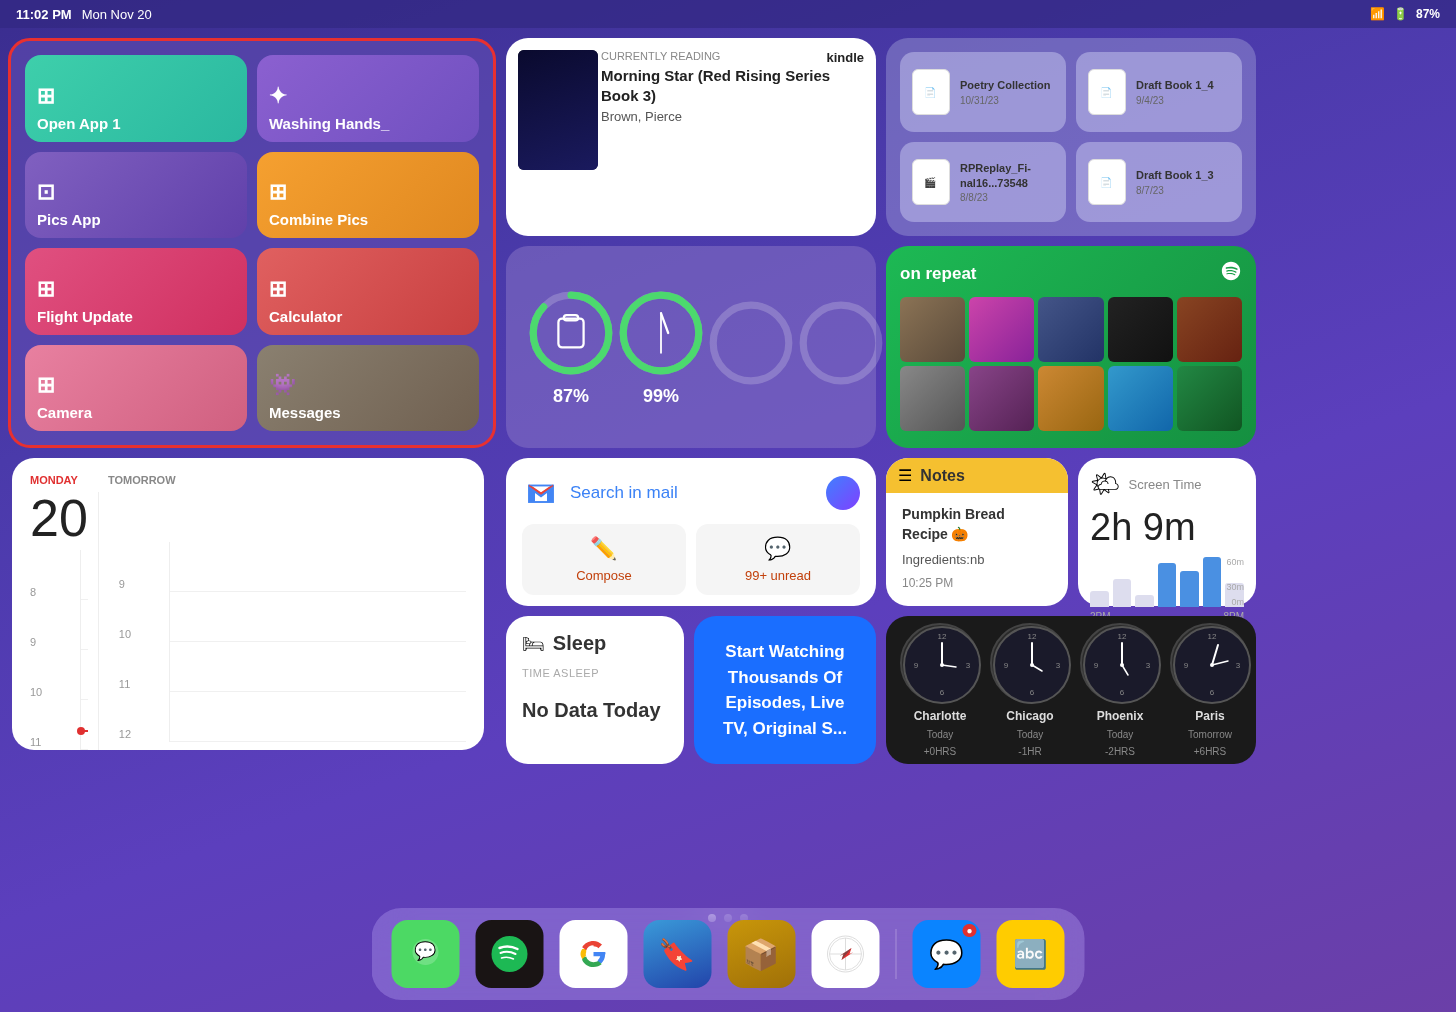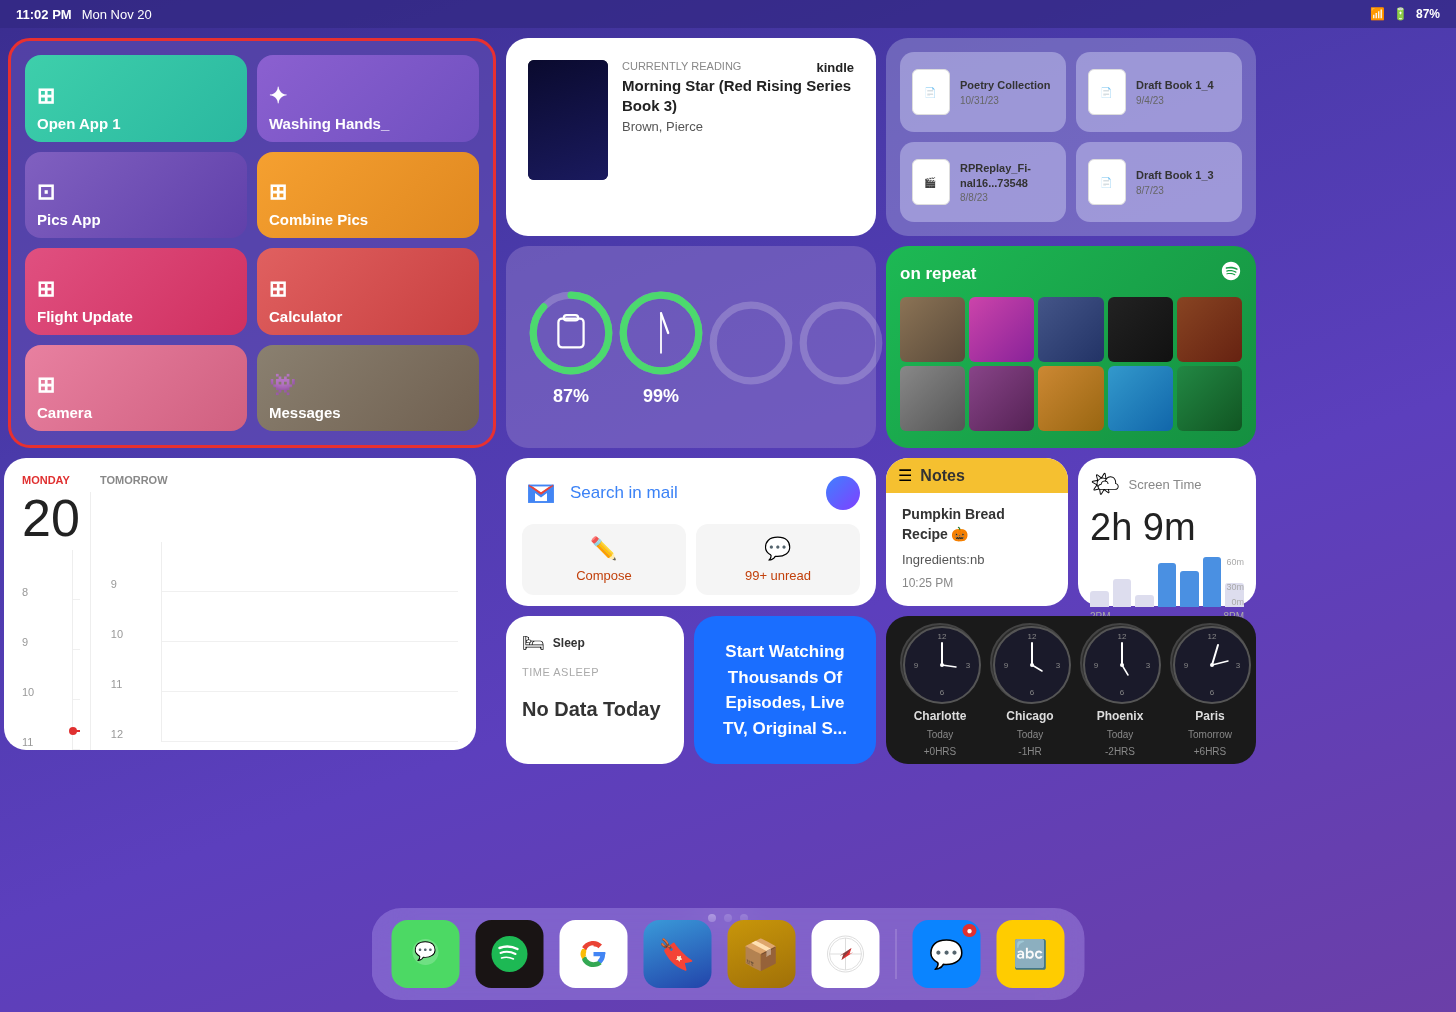--- a/index.html
+++ b/index.html
@@ -59,23 +59,23 @@
     .btn-orange { background: linear-gradient(135deg, #f5a030, #e08820); }
     .btn-pink-red { background: linear-gradient(135deg, #e05080, #d03060); }
     .btn-salmon { background: linear-gradient(135deg, #e06060, #c84040); }
     .btn-gray { background: linear-gradient(135deg, #8a8070, #706050); }
     .btn-pink { background: linear-gradient(135deg, #e880a0, #d06080); }
 
     
     .kindle-widget {
       background: white;
       border-radius: 22px;
-      padding: 22px;
-      display: flex;
-      gap: 14px;
+      padding: 12px;
+      display: flex;
+      gap: 3px;
       align-items: flex-start;
     }
     .kindle-cover {
       width: 80px;
       height: 120px;
       background: linear-gradient(160deg, #1a1a2e, #2d2d5e);
       border-radius: 6px;
       display: flex;
       align-items: center;
       justify-content: center;
@@ -330,21 +330,21 @@
       border-radius: 22px;
       padding: 16px;
     }
     .sleep-header {
       display: flex;
       align-items: center;
       gap: 8px;
       margin-bottom: 12px;
     }
     .sleep-icon { font-size: 18px; }
-    .sleep-title { font-size: 12px; font-weight: 600; color: #333; }
+    .sleep-title { font-size: 20px; font-weight: 600; color: #333; }
     .sleep-sublabel { font-size: 11px; color: #aaa; font-weight: 500; letter-spacing: 0.5px; }
     .sleep-nodata { font-size: 20px; font-weight: 600; color: #333; }
 
     
     .video-widget {
       background: #1a6eff;
       border-radius: 22px;
       padding: 20px;
       display: flex;
       align-items: center;
@@ -592,21 +592,21 @@
       <div class="spotify-thumb" style="background:linear-gradient(135deg,#884422,#662211);"></div>
       <div class="spotify-thumb" style="background:linear-gradient(135deg,#888888,#555555);"></div>
       <div class="spotify-thumb" style="background:linear-gradient(135deg,#884488,#552255);"></div>
       <div class="spotify-thumb" style="background:linear-gradient(135deg,#cc8833,#996611);"></div>
       <div class="spotify-thumb" style="background:linear-gradient(135deg,#3399cc,#1166aa);"></div>
       <div class="spotify-thumb" style="background:linear-gradient(135deg,#228844,#115522);"></div>
     </div>
   </div>
 </div>
 
-<div style="position:absolute;top:458px;left:4px;width:472px;height:292px;">
+<div style="position:absolute;top:458px;left:12px;width:472px;height:292px;">
   <div class="calendar-widget" style="height:100%;">
     <div class="cal-header">
       <span>MONDAY</span>
       <span class="tomorrow">TOMORROW</span>
     </div>
     <div style="display:flex;gap:0;">
       <div>
         <div class="cal-date-big">20</div>
         <div class="cal-grid">
           <div class="cal-times">

